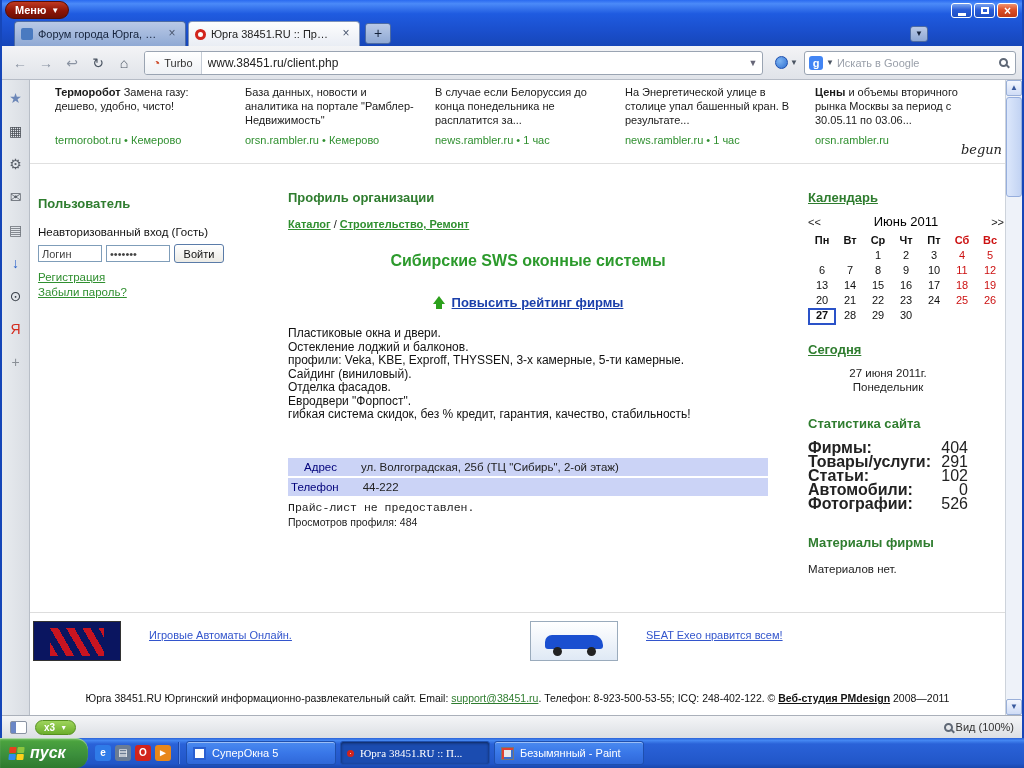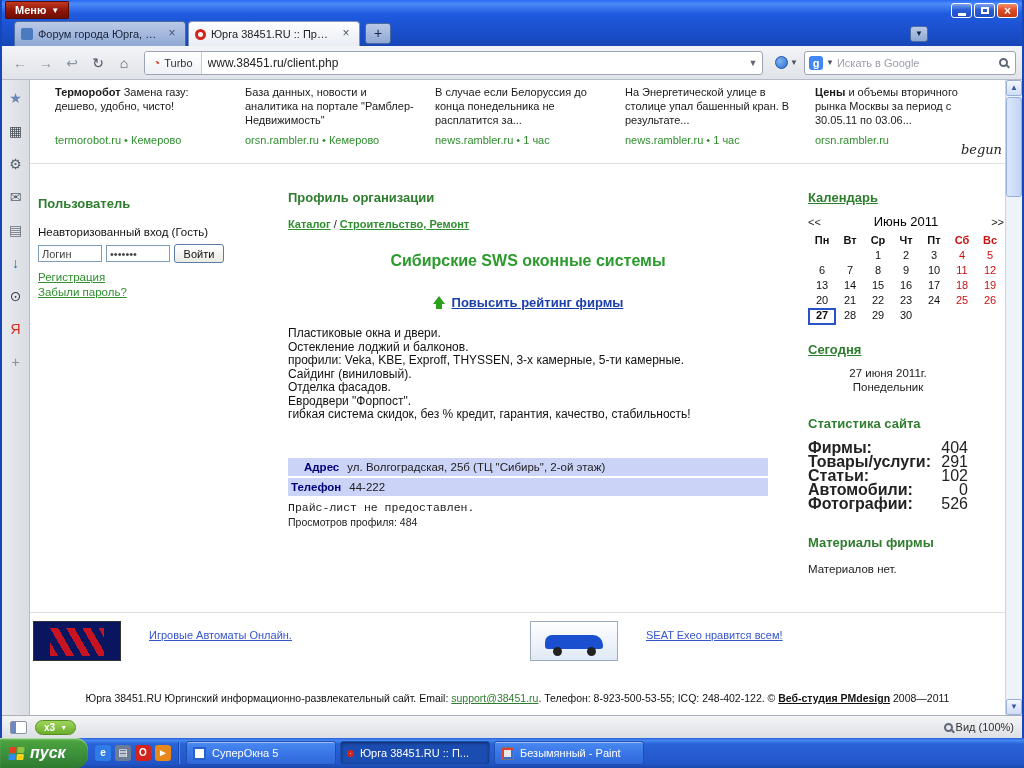--- a/index.html
+++ b/index.html
@@ -5,21 +5,21 @@
   * { margin:0; padding:0; box-sizing:border-box; }
   html,body { width:1024px; height:768px; overflow:hidden; font-family:"Liberation Sans","DejaVu Sans",sans-serif; }
   .desktop { position:relative; width:1024px; height:768px; background:#2a62c8; overflow:hidden; }
 
   
   .opera-window { position:absolute; top:0; left:0; right:0; bottom:30px;
     border-left:2px solid #1646b8; border-right:2px solid #1646b8; background:#fff; }
   .chrome-top { position:relative; height:46px;
     background:linear-gradient(180deg,#2a6af0 0%,#4b8af8 8%,#1f5be0 30%,#1a4ecb 70%,#1646b8 100%); }
   .menu-btn { position:absolute; left:3px; top:1px; height:18px; padding:0 9px; display:flex; align-items:center; gap:5px;
-    background:linear-gradient(180deg,#c03a22,#8d1507 55%,#6e0f03); border:1px solid #5a0c02; border-radius:1px;
+    background:linear-gradient(180deg,#c03a22,#8d1507 55%,#6e0f03); border:1px solid #5a0c02; border-radius:9px;
     color:#fff; font-size:11px; font-weight:bold; cursor:default; }
   .menu-caret { font-size:8px; }
   .win-controls { position:absolute; right:4px; top:3px; display:flex; gap:2px; }
   .wc { width:21px; height:15px; border:1px solid #fff; border-radius:3px; display:flex; align-items:center; justify-content:center; }
   .wc.minb,.wc.maxb { background:linear-gradient(180deg,#7ba4f0,#2a5cd8 45%,#1d4ec2); }
   .wc.closeb { background:linear-gradient(180deg,#f0926f,#dd4f27 45%,#c13a17); color:#fff; font-size:12px; font-weight:bold; }
   .glyph-min { width:8px; height:3px; background:#fff; margin-top:7px; }
   .glyph-max { width:8px; height:7px; border:2px solid #fff; }
   .tabbar { position:absolute; left:12px; bottom:0; display:flex; align-items:flex-end; }
   .tab { width:172px; height:25px; display:flex; align-items:center; gap:5px; padding:0 6px;
@@ -99,21 +99,21 @@
   .rating-icon { display:flex; flex-direction:column; align-items:center; }
   .rating-icon .tri { width:0; height:0; border-left:6px solid transparent; border-right:6px solid transparent; border-bottom:8px solid #2ca01c; }
   .rating-icon .stem { width:6px; height:5px; background:#2ca01c; }
   .rating-link { font-size:13px; font-weight:bold; color:#1a3faa; text-decoration:underline; }
   .desc { margin-top:17px; }
   .desc-line { font-size:12px; line-height:13.5px; color:#111; }
   .info-rows { margin-top:36px; }
   .info-row { background:#cbd3f6; height:18px; display:flex; align-items:center; font-size:11.5px; margin-bottom:2px; }
   .info-row.addr { padding-left:16px; }
   .info-row.phone { padding-left:3px; }
-  .info-label { font-weight:bold; color:#00007a; margin-right:8px; }
+  .info-label { font-weight:normal; color:#00007a; margin-right:24px; }
   .info-value { color:#222; }
   .price-note { margin-top:5px; font-size:11.5px;font-family:Liberation Mono, monospace; }
   .views-note { margin-top:2px; font-size:10.5px; }
 
   
   .col-side { position:absolute; left:778px; top:110px; width:197px; }
   .cal-nav { margin-top:9px; display:flex; justify-content:space-between; align-items:center; width:196px; }
   .cal-arrow { font-size:11px; color:#222; }
   .cal-month { font-size:13px; font-weight:normal; color:#000000; }
   .cal-grid { margin-top:4px; display:grid; grid-template-columns:repeat(7,28px); }
@@ -164,21 +164,21 @@
   .flag span { border-radius:1px; }
   .fr { background:#e4401f; } .fg { background:#8cc63f; } .fb { background:#2e8cf0; } .fy { background:#ffd11a; }
   .quicklaunch { display:flex; align-items:center; gap:4px; padding:0 7px; }
   .ql-icon { width:16px; height:16px; border-radius:3px; color:#fff; font-size:10px; font-weight:bold; text-align:center; line-height:16px; }
   .tb-divider { width:2px; height:22px; align-self:center; border-left:1px solid #1a47ad; border-right:1px solid #5a8ae8; }
   .taskbuttons { display:flex; align-items:center; gap:4px; padding-left:6px; }
   .task-btn { width:150px; height:24px; border-radius:3px; border:1px solid #1e4fae; display:flex; align-items:center; gap:6px;
     padding:0 6px; color:#fff; font-size:11px; background:linear-gradient(180deg,#4a8af0,#3977e8 50%,#2f67d8);
     box-shadow:inset 0 1px 0 rgba(255,255,255,.45); }
   .task-btn .task-label { white-space:nowrap; overflow:hidden; text-overflow:ellipsis; }
-  .task-btn.active { background:#1b4cb0; box-shadow:inset 0 1px 3px rgba(0,0,0,.5); }
+  .task-btn.active { background:#1b4cb0; box-shadow:inset 0 1px 3px rgba(0,0,0,.5);font-family:Liberation Serif, serif; }
   .ticon { flex:0 0 auto; display:inline-block; }
   .ticon-window { width:13px; height:13px; background:#fff; border:2px solid #2a5fd0; }
   .ticon-opera { width:7px; height:7px; border:3px solid #d2241c; border-radius:50%; background:#fff; }
   .ticon-paint { width:13px; height:13px; background:#e8e8e8; border:1px solid #777;
     box-shadow:inset 2px 2px 0 #e04030, inset -2px -2px 0 #3a6fd0; }
   .tray { margin-left:auto; display:flex; align-items:center; gap:5px; padding:0 10px 0 12px;
     background:linear-gradient(180deg,#0f8ef0 0,#2aa6f8 10%,#0c83e8 55%,#095fba 100%); border-left:1px solid #0a55a8;
     box-shadow:inset 2px 0 2px rgba(0,0,0,.25); }
   .tray-lang { color:#fff; font-size:11px; font-weight:bold; margin-right:2px; }
   .tray-chevron { width:14px; height:14px; border-radius:50%; background:#fff; color:#1a5fc8; font-size:10px; line-height:13px; text-align:center; font-weight:bold; }

